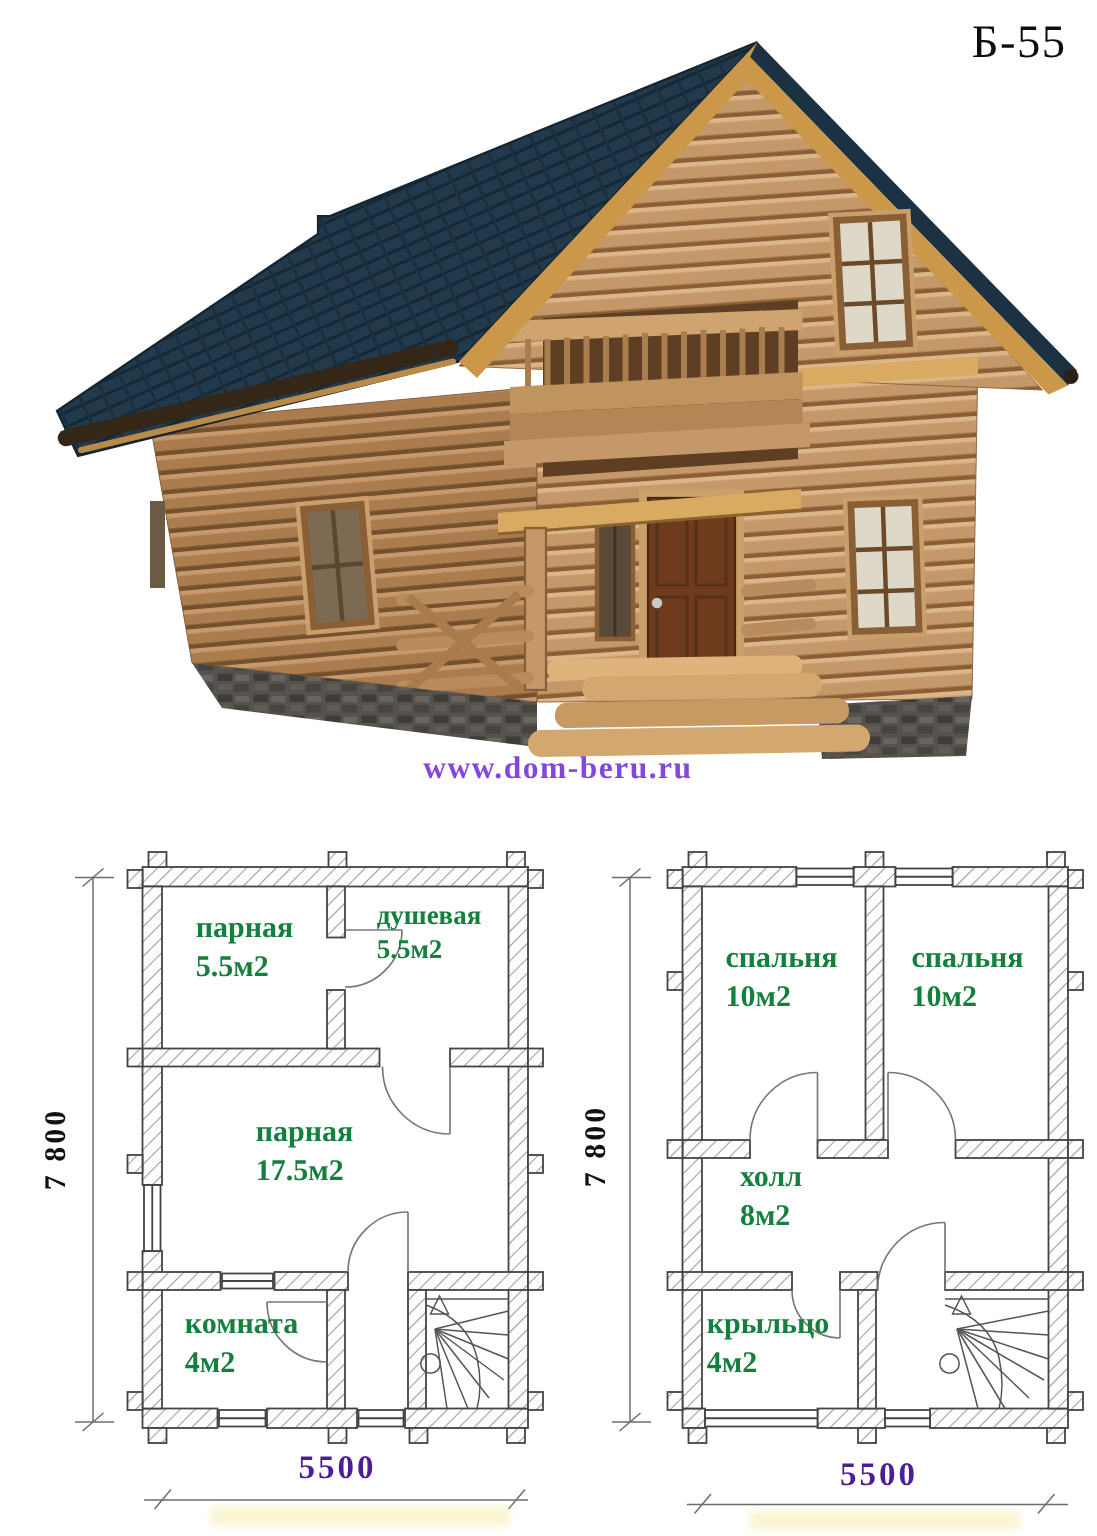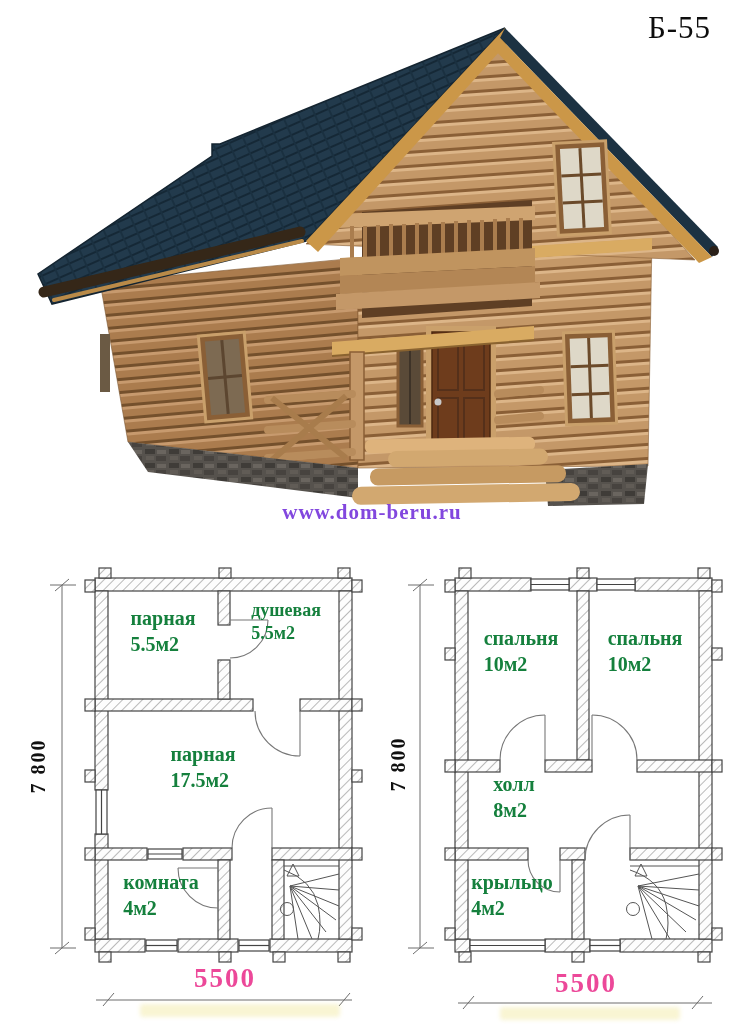--- a/index.html
+++ b/index.html
@@ -11,21 +11,21 @@
   .lbl .area{display:block;}
   .room{font-size:20px;}
   .room-sm{font-size:18px;}
   .title{position:absolute;top:10px;right:20px;font-size:31px;font-weight:normal;
          color:#0d0d0d;letter-spacing:1px;margin-left:12px;}
   .watermark{position:absolute;left:372px;top:512px;transform:translate(-50%,-50%);
          font-size:21px;font-weight:bold;color:#6d28d9;opacity:.85;letter-spacing:1px;}
   .dim-v{position:absolute;transform:translate(-50%,-50%) rotate(-90deg);
          font-size:20px;font-weight:bold;letter-spacing:2px;color:#111;}
   .dim-h{position:absolute;transform:translate(-50%,-50%);
-         font-size:27px;font-weight:bold;letter-spacing:2px;color:#ec4899;}
+         font-size:22px;font-weight:bold;letter-spacing:2px;color:#4c1d95;}
   .ghost{position:absolute;height:13px;background:rgba(238,228,140,.38);
          filter:blur(2px);border-radius:3px;}
 </style>
 </head>
 <body>
 
 <svg class="scene" width="731" height="1024" viewBox="0 0 731 1024">
   <defs>
     <pattern id="hatch" width="7" height="7" patternUnits="userSpaceOnUse" patternTransform="rotate(45)">
       <rect width="7" height="7" fill="#fdfdfd"></rect>

